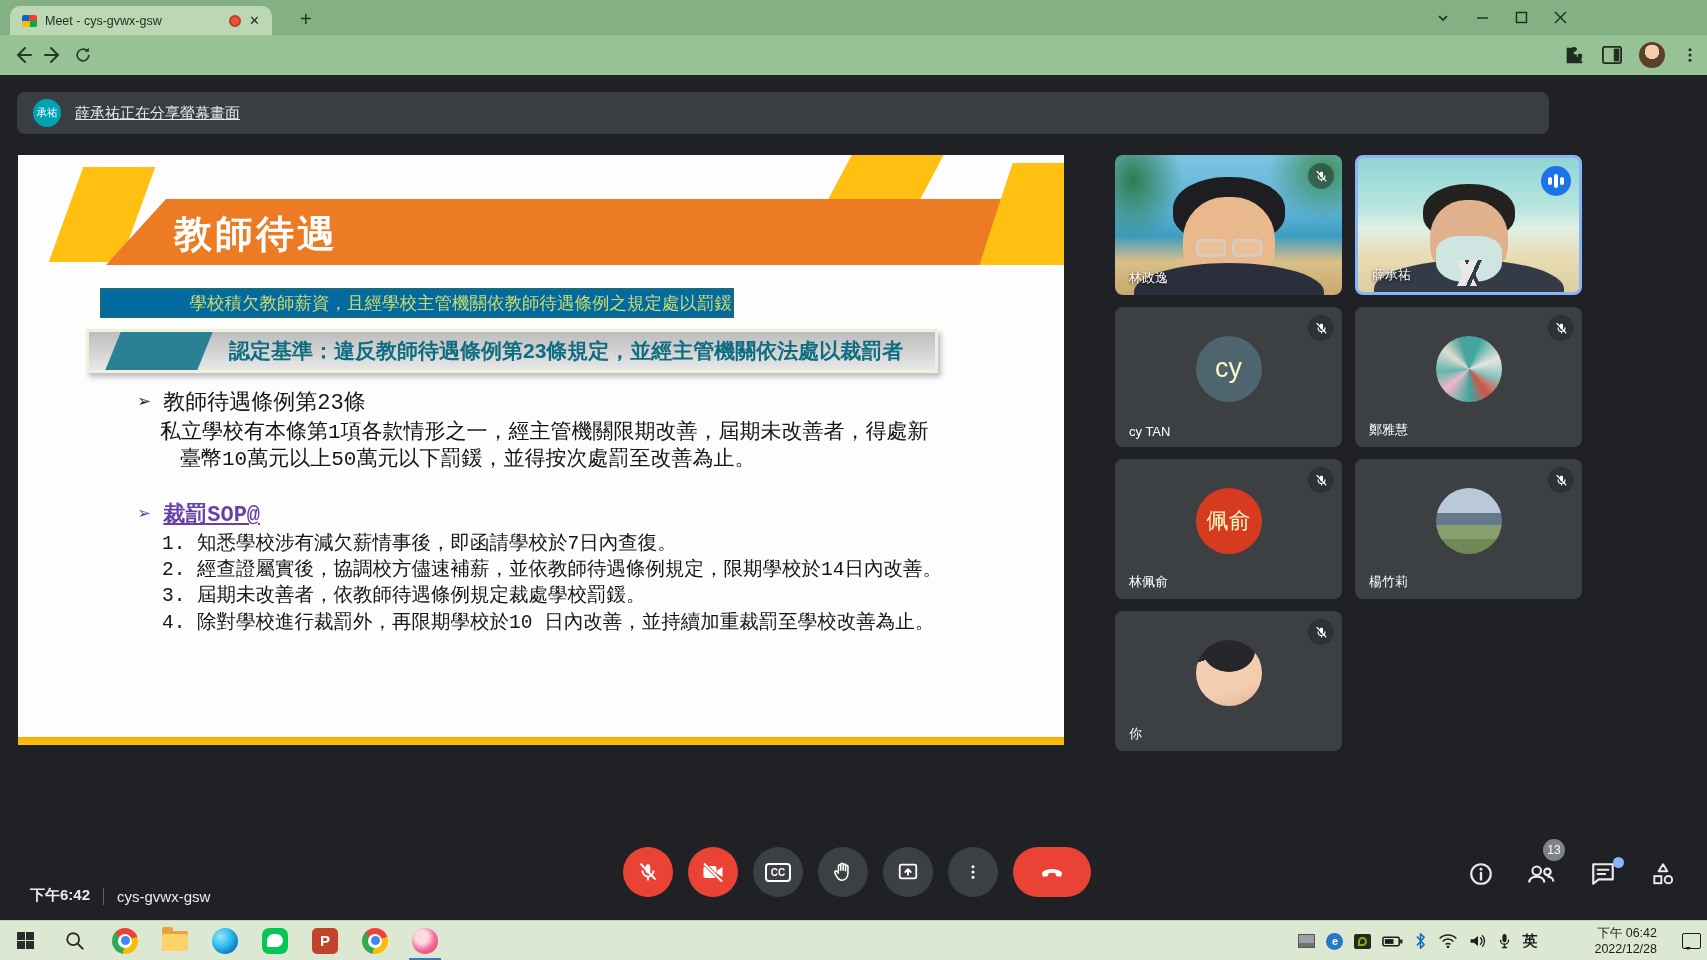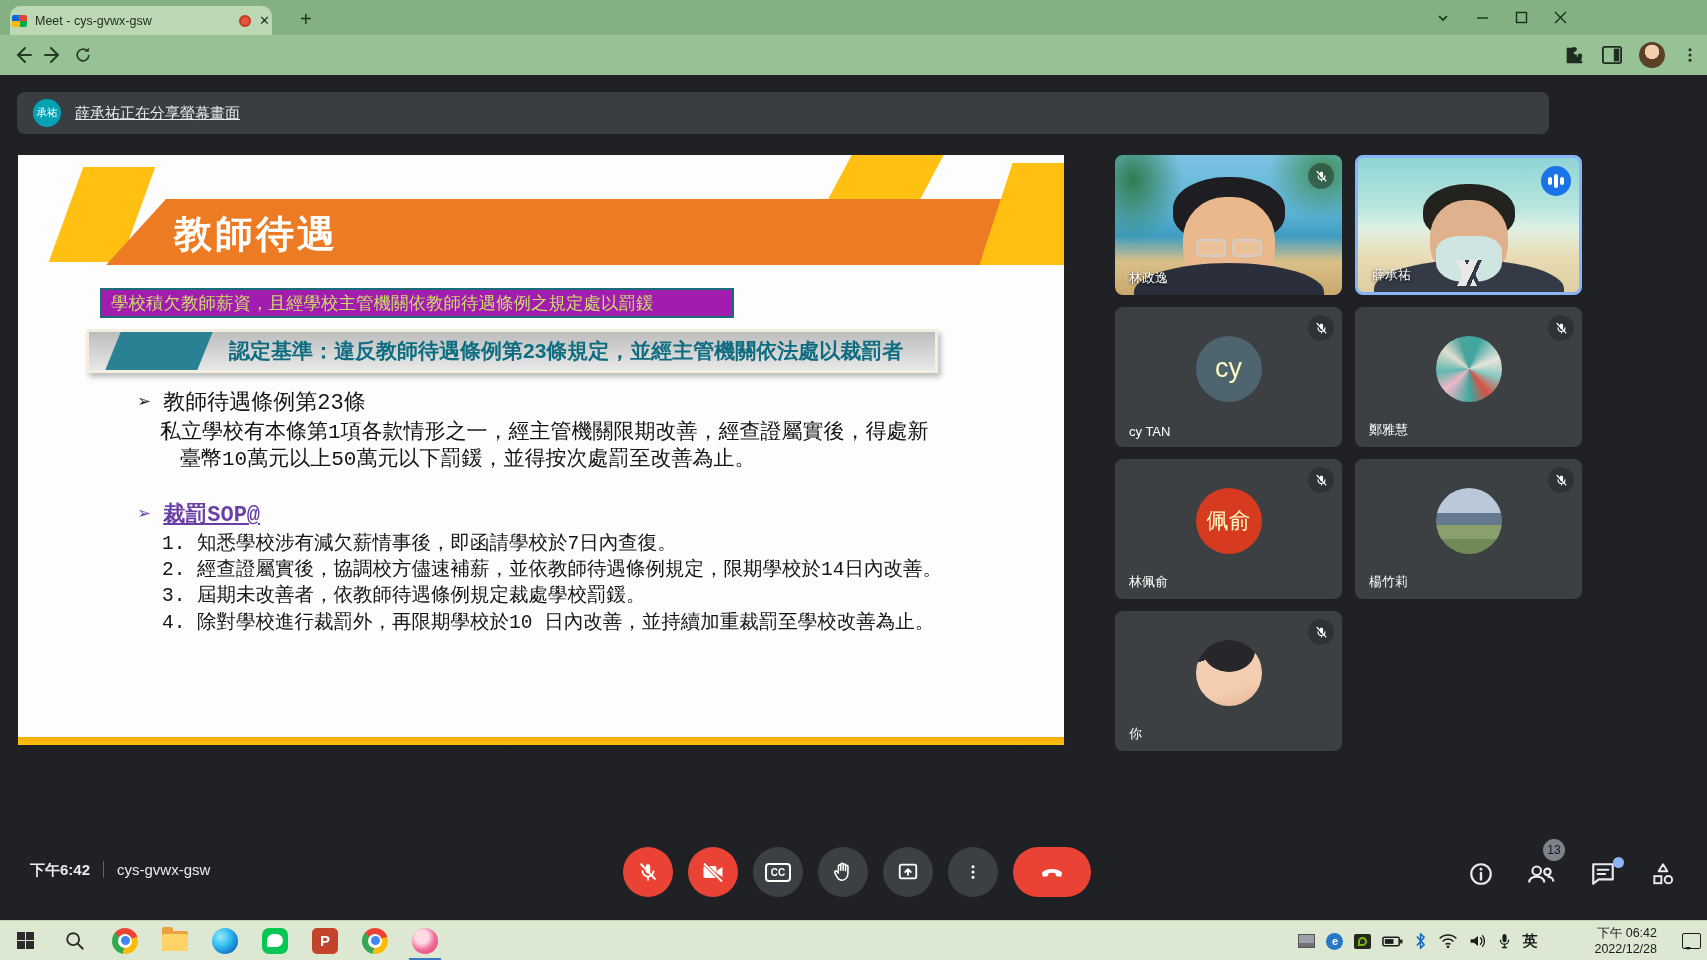--- a/index.html
+++ b/index.html
@@ -3,21 +3,21 @@
 <meta charset="utf-8">
 <style>
   * { margin:0; padding:0; box-sizing:border-box; }
   html,body { width:1707px; height:960px; overflow:hidden; background:#202124;
     font-family:"Liberation Sans", sans-serif; }
 
   
   #frame { position:absolute; inset:0; }
   #tabstrip { position:absolute; top:0; left:0; right:0; height:35px; background:#84b184; }
   #tab { position:absolute; left:10px; top:6px; width:262px; height:29px; background:#bcd7b3;
-    border-radius:10px 10px 0 0; display:flex; align-items:center; padding:0 2px; gap:8px; }
+    border-radius:10px 10px 0 0; display:flex; align-items:center; padding:0 12px; gap:8px; }
   #tab .title { font-size:12.5px; color:#1e2b1e; flex:1; white-space:nowrap; overflow:hidden; }
   .favicon { width:15px; height:12px; border-radius:2px; position:relative; overflow:hidden;
     background:conic-gradient(#e94235 0 25%, #00ac47 25% 50%, #ffba00 50% 75%, #0066da 75% 100%); }
   .recdot { width:12px; height:12px; border-radius:50%; background:#e2553d; border:2.5px solid #c13a22; }
   .tabclose { font-size:13px; color:#1e2b1e; line-height:1; cursor:default; }
   #newtab { position:absolute; left:300px; top:8px; font-size:20px; color:#173217; }
   #winctl { position:absolute; right:140px; top:0; height:35px; display:flex; gap:26px; align-items:center; color:#16301d; }
   #winctl svg { display:block; }
 
   #toolbar { position:absolute; top:35px; left:0; right:0; height:40px; background:#97c295;
@@ -43,22 +43,22 @@
 
   
   #slide { position:absolute; left:18px; top:80px; width:1046px; height:590px; background:#fdfdfd; overflow:hidden; }
   .y-left  { position:absolute; left:48px; top:12px; width:72px; height:95px; background:#ffc012; transform:skewX(-20deg); }
   .o-band  { position:absolute; left:0; top:44px; right:0; height:66px; background:#ec7b23;
     clip-path:polygon(148px 0, 100% 0, 100% 100%, 88px 100%); }
   .y-topright { position:absolute; left:822px; top:0; width:92px; height:44px; background:#ffc012; transform:skewX(-28deg); z-index:2; }
   .y-right { position:absolute; left:978px; top:8px; width:84px; height:102px; background:#ffc012; transform:skewX(-18deg); z-index:2; }
   .slide-title { position:absolute; left:156px; top:54px; z-index:3; color:#fff; font-size:38px;
     font-weight:bold; letter-spacing:3px; font-family:"Liberation Sans",sans-serif; }
-  .hl1 { position:absolute; left:82px; top:133px; width:634px; height:30px; background:#a21caf;
-    border:2px solid #186b77; color:#cbdd69; font-size:17.5px; line-height:26px; padding-left:9px; white-space:nowrap; }
+  .hl1 { position:absolute; left:82px; top:133px; width:634px; height:30px; background:#0369a1;
+    border:2px solid #186b77; color:#cbdd69; font-size:17.5px; line-height:26px; padding-left:9px; white-space:nowrap;text-align:right; }
   .hl2 { position:absolute; left:68px; top:174px; width:852px; height:44px;
     background:linear-gradient(#bdbdbd,#e8e8e8); border:3px solid #f3efdf; box-shadow:3px 4px 5px rgba(0,0,0,.25); }
   .hl2 .teal-shape { position:absolute; left:24px; top:0; width:92px; height:38px; background:#2a8193; transform:skewX(-22deg); }
   .hl2 .t { position:absolute; left:140px; top:0; line-height:38px; font-size:21px; font-weight:bold;
     color:#0e6d80; white-space:nowrap; }
   .serif { font-family:"DejaVu Serif","Liberation Serif",serif; color:#151515; }
   .b-row { position:absolute; left:120px; white-space:nowrap;font-family:Liberation Mono, monospace; }
   .bullet-mark { color:#222; margin-right:12px; }
   .purple { color:#6a3fa5; }
   .sop-link { text-decoration:underline; font-weight:bold; }
@@ -114,32 +114,32 @@
   .av-yang { background:linear-gradient(#b9c9da 0 38%, #64798e 38% 56%, #89a06e 56% 78%, #6f8a56 78% 100%); }
   .av-you { background:radial-gradient(44px 36px at 50% 16%, #26262b 58%, rgba(38,38,43,0) 60%),
     linear-gradient(160deg,#2a2a30 0 26%, #f2cdb0 26% 70%, #e8b294 100%); }
   .dual { position:absolute; left:50%; top:42%; transform:translate(-50%,-50%); width:96px; height:50px; }
   .dual i { position:absolute; width:50px; height:50px; border-radius:50%; }
   .dual i.a { left:0; background:radial-gradient(circle at 40% 35%, #c09a6e 0 35%, #8a6844 70%, #6b4e30 100%); }
   .dual i.b { right:0; background:conic-gradient(#e8792a,#e0b83a 25%,#c83a2a 45%,#e8a83a 65%,#98b040 82%,#e8792a); }
 
   
   #meet-footer { position:absolute; left:0; right:0; top:770px; height:75px; }
-  #mf-left { position:absolute; left:30px; top:16px; display:flex; align-items:flex-start; gap:13px; color:#e8eaed; }
+  #mf-left { position:absolute; left:30px; top:41px; display:flex; align-items:flex-end; gap:13px; color:#e8eaed; }
   #mf-left .t { font-size:15px; font-weight:bold; }
   #mf-left .sep { width:1px; height:17px; background:#5f6368; }
   #mf-left .code { font-size:15px; }
   .ctl { position:absolute; top:2px; width:50px; height:50px; border-radius:50%; background:#3c4043;
     display:flex; align-items:center; justify-content:center; }
   .ctl.red { background:#ea4335; }
   .ctl.end { width:78px; border-radius:26px; }
   .cc-box { border:2px solid #fff; border-radius:4px; color:#fff; font-size:10px; font-weight:bold; padding:2px 4px; }
   .rt-ic { position:absolute; top:14px; width:30px; height:30px; display:flex; align-items:center; justify-content:center; }
   .badge13 { position:absolute; left:1543px; top:-6px; min-width:22px; height:22px; border-radius:11px;
-    background:#7f8388; color:#0f172a; font-size:12px; display:flex; align-items:center; justify-content:center; z-index:5; }
+    background:#7f8388; color:#ffffff; font-size:12px; display:flex; align-items:center; justify-content:center; z-index:5; }
   .chatdot { position:absolute; left:1613px; top:12px; width:11px; height:11px; border-radius:50%; background:#8ab4f8; z-index:5; }
 
   
   #taskbar { position:absolute; left:0; right:0; bottom:0; height:40px; background:#dce8d1;
     border-top:1px solid #c3d3b7; display:flex; align-items:center; }
   .tb-slot { width:50px; height:40px; display:flex; align-items:center; justify-content:center; position:relative; }
   .tb-underline { position:absolute; bottom:0; left:9px; right:9px; height:3px; background:#3a78c2; }
   .win-logo { width:17px; height:17px; display:grid; grid-template-columns:8px 8px; grid-template-rows:8px 8px; gap:1px; }
   .win-logo b { background:#2b2b2b; }
   .chrome-ic { width:26px; height:26px; border-radius:50%; position:relative;
@@ -276,21 +276,21 @@
       <div class="hl1">學校積欠教師薪資，且經學校主管機關依教師待遇條例之規定處以罰鍰</div>
 
       <div class="hl2">
         <span class="teal-shape"></span>
         <span class="t">認定基準：違反教師待遇條例第23條規定，並經主管機關依法處以裁罰者</span>
       </div>
 
       <div class="b-row serif" style="top:232px; font-size:22px;">
         <span class="bullet-mark">➢</span><span>教師待遇條例第23條</span>
       </div>
-      <div class="b-row serif" style="left:142px; top:262px; font-size:21px;">私立學校有本條第1項各款情形之一，經主管機關限期改善，經查證屬實後，得處新</div>
+      <div class="b-row serif" style="left:142px; top:262px; font-size:21px;">私立學校有本條第1項各款情形之一，經主管機關限期改善，屆期未改善者，得處新</div>
       <div class="b-row serif" style="left:142px; top:289px; font-size:21px;margin-left:20px;">臺幣10萬元以上50萬元以下罰鍰，並得按次處罰至改善為止。</div>
 
       <div class="b-row serif" style="top:344px; font-size:22px;">
         <span class="bullet-mark purple">➢</span><span class="purple sop-link">裁罰SOP@</span>
       </div>
       <div class="b-row serif" style="left:144px; top:374px; font-size:19.5px;">1. 知悉學校涉有減欠薪情事後，即函請學校於7日內查復。</div>
       <div class="b-row serif" style="left:144px; top:400px; font-size:19.5px;">2. 經查證屬實後，協調校方儘速補薪，並依教師待遇條例規定，限期學校於14日內改善。</div>
       <div class="b-row serif" style="left:144px; top:426px; font-size:19.5px;">3. 屆期未改善者，依教師待遇條例規定裁處學校罰鍰。</div>
       <div class="b-row serif" style="left:144px; top:453px; font-size:19.5px;">4. 除對學校進行裁罰外，再限期學校於10 日內改善，並持續加重裁罰至學校改善為止。</div>
 

